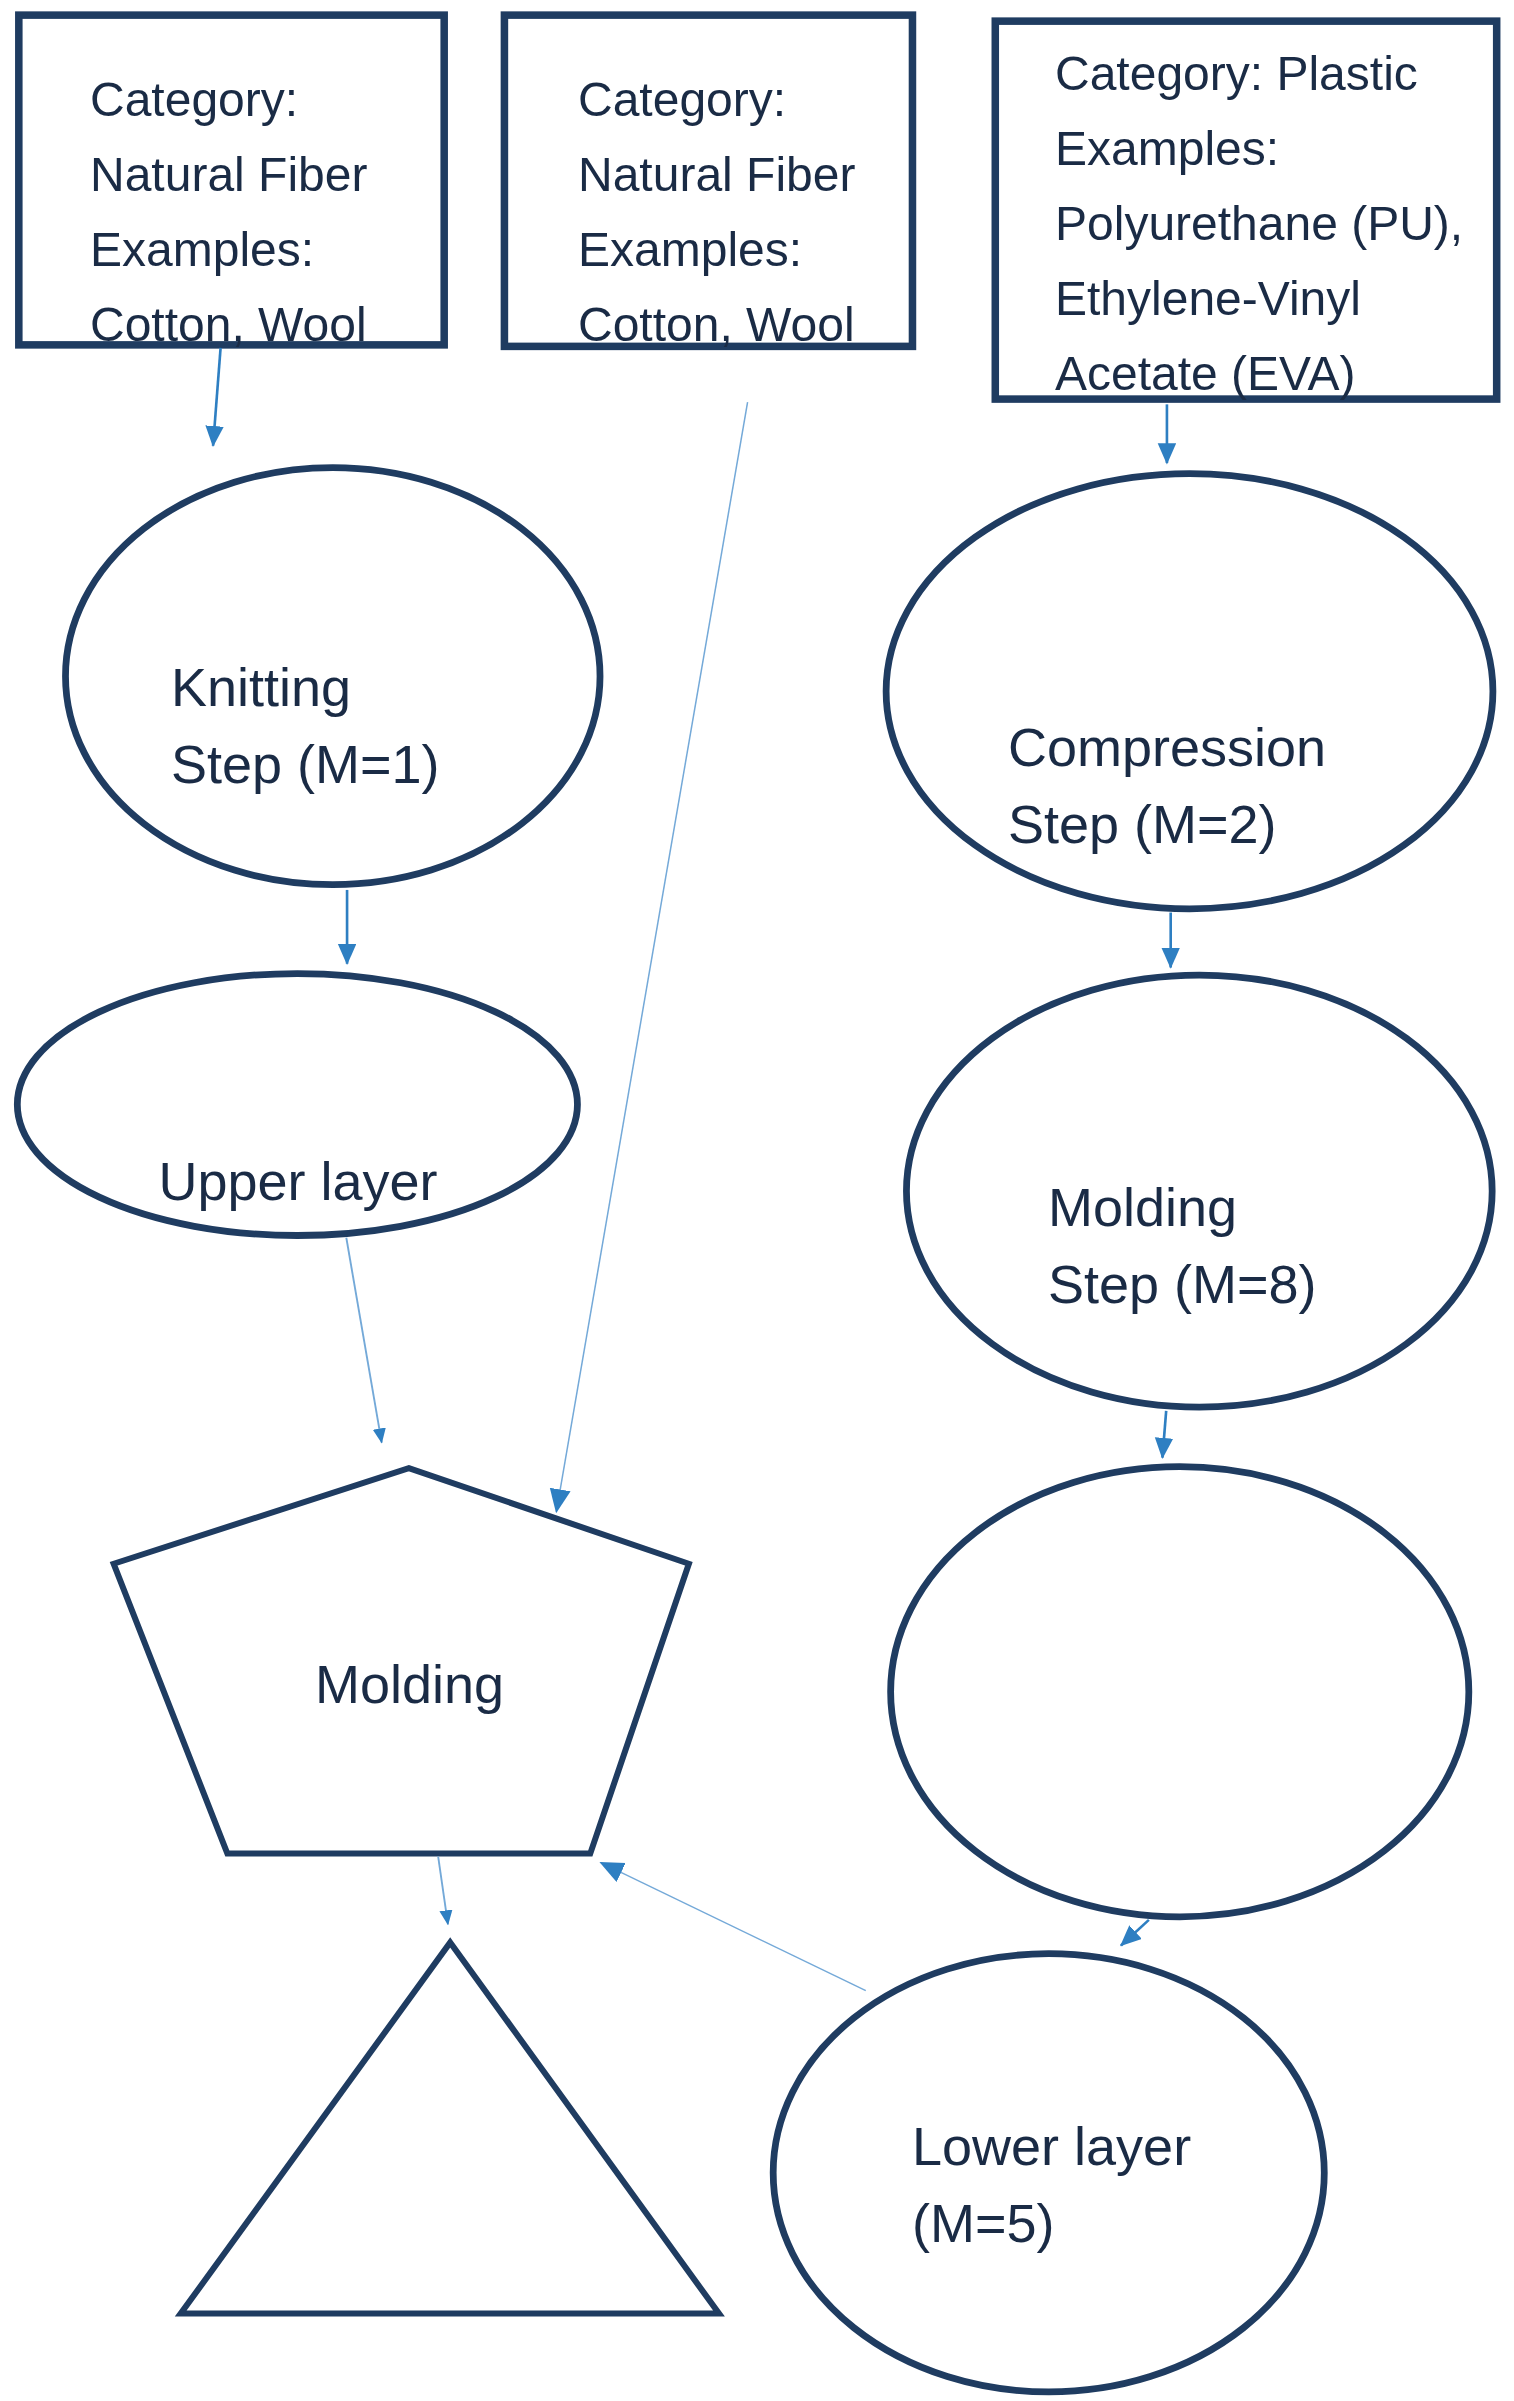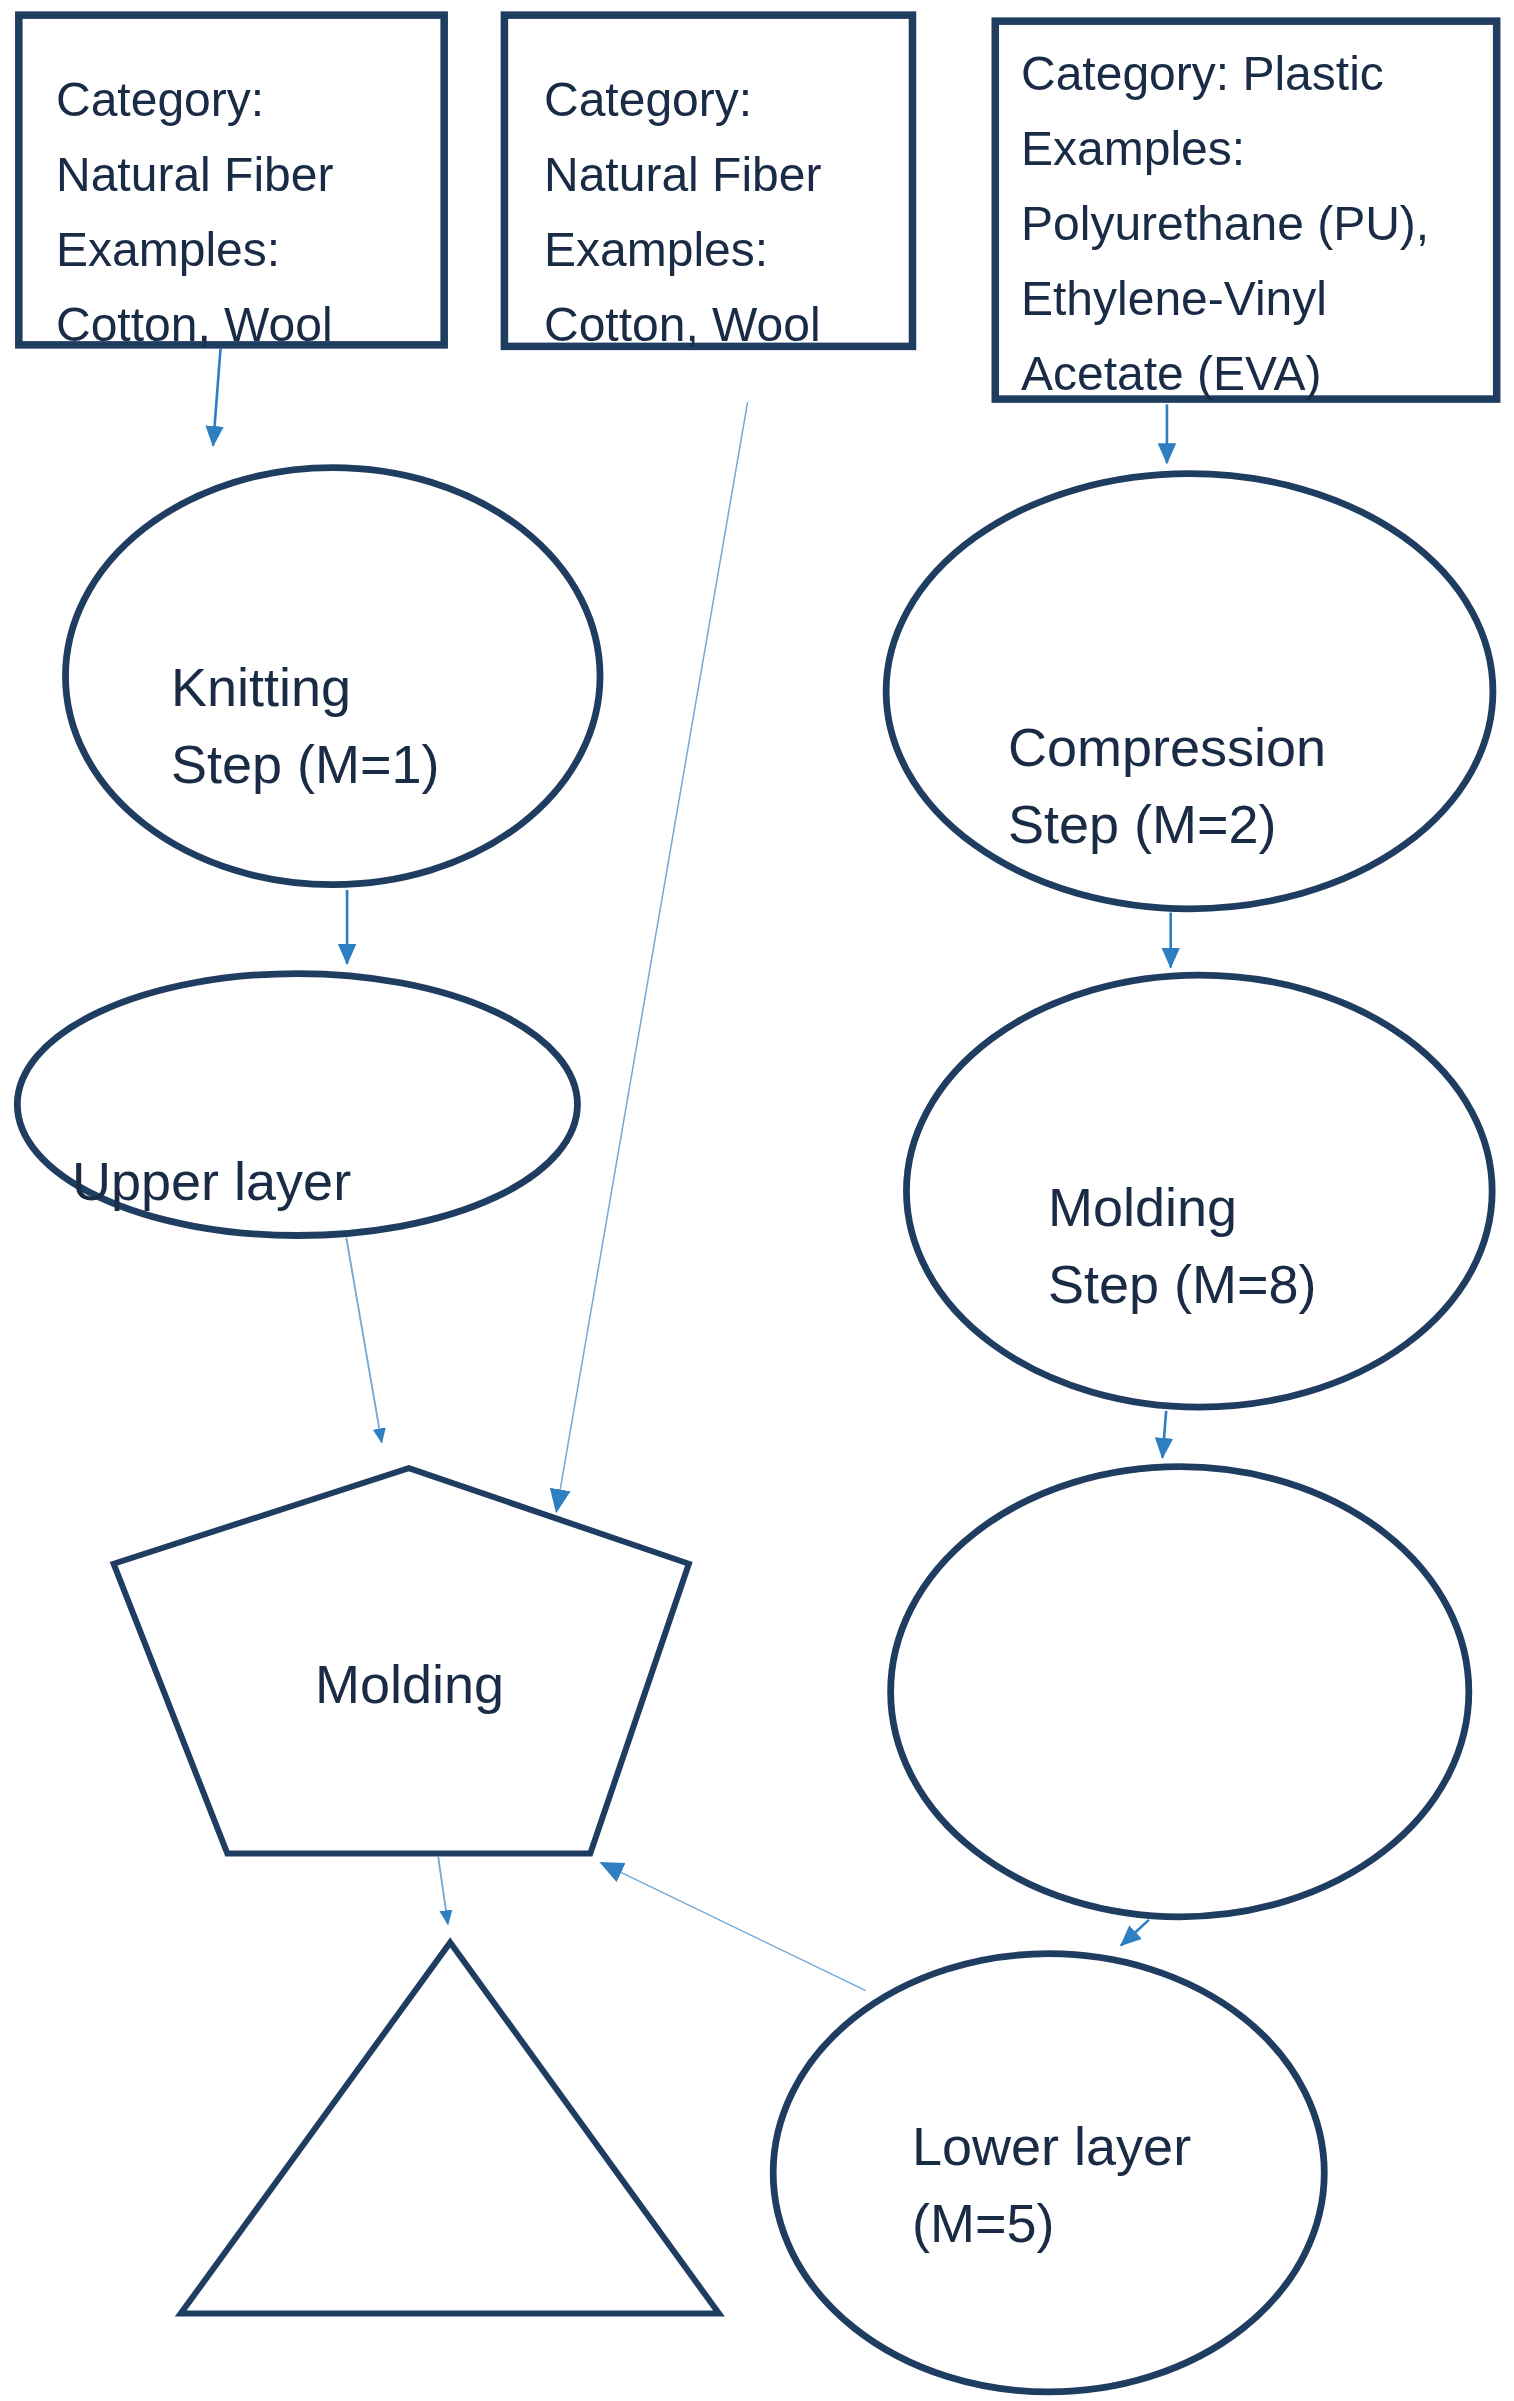--- a/index.html
+++ b/index.html
@@ -40,31 +40,32 @@
   .ah-fill { fill: var(--arrow, #2e7fc2); }
   .lbl {
     position: absolute;
     white-space: pre-line;
     color: var(--text, #1a2b45);
     font-family: "Liberation Sans", sans-serif;
   }
   .box-lbl {
     font-size: 48px;
     line-height: 75px;
+    margin-left: 34px;
   }
   .node-lbl {
     font-size: 54px;
     line-height: 77px;
   }
   #lbl-box1 { left: 56px;   top: 62px;  width: 377px; }
   #lbl-box2 { left: 544px;  top: 62px;  width: 361px; }
   #lbl-box3 { left: 1021px; top: 36px;  width: 459px; }
   #lbl-knitting    { left: 171px;  top: 649px; }
   #lbl-compression { left: 1008px; top: 709px; }
-  #lbl-upper       { left: 72px;   top: 1143px; width: 452px; }
+  #lbl-upper       { left: 72px;   top: 1143px; width: 452px; text-align: center; }
   #lbl-molding     { left: 1048px; top: 1169px; }
   #lbl-trimming    { left: 1017px; top: 1628px; }
   #lbl-assembly    { left: 221px;  top: 1646px; width: 377px; text-align: center; }
   #lbl-lower       { left: 872px; top: 2108px; margin-left: 40px; }
   #lbl-product     { left: 264px;  top: 2196px; width: 377px; text-align: center; }
 </style>
 </head>
 <body>
 
 <div id="canvas">

